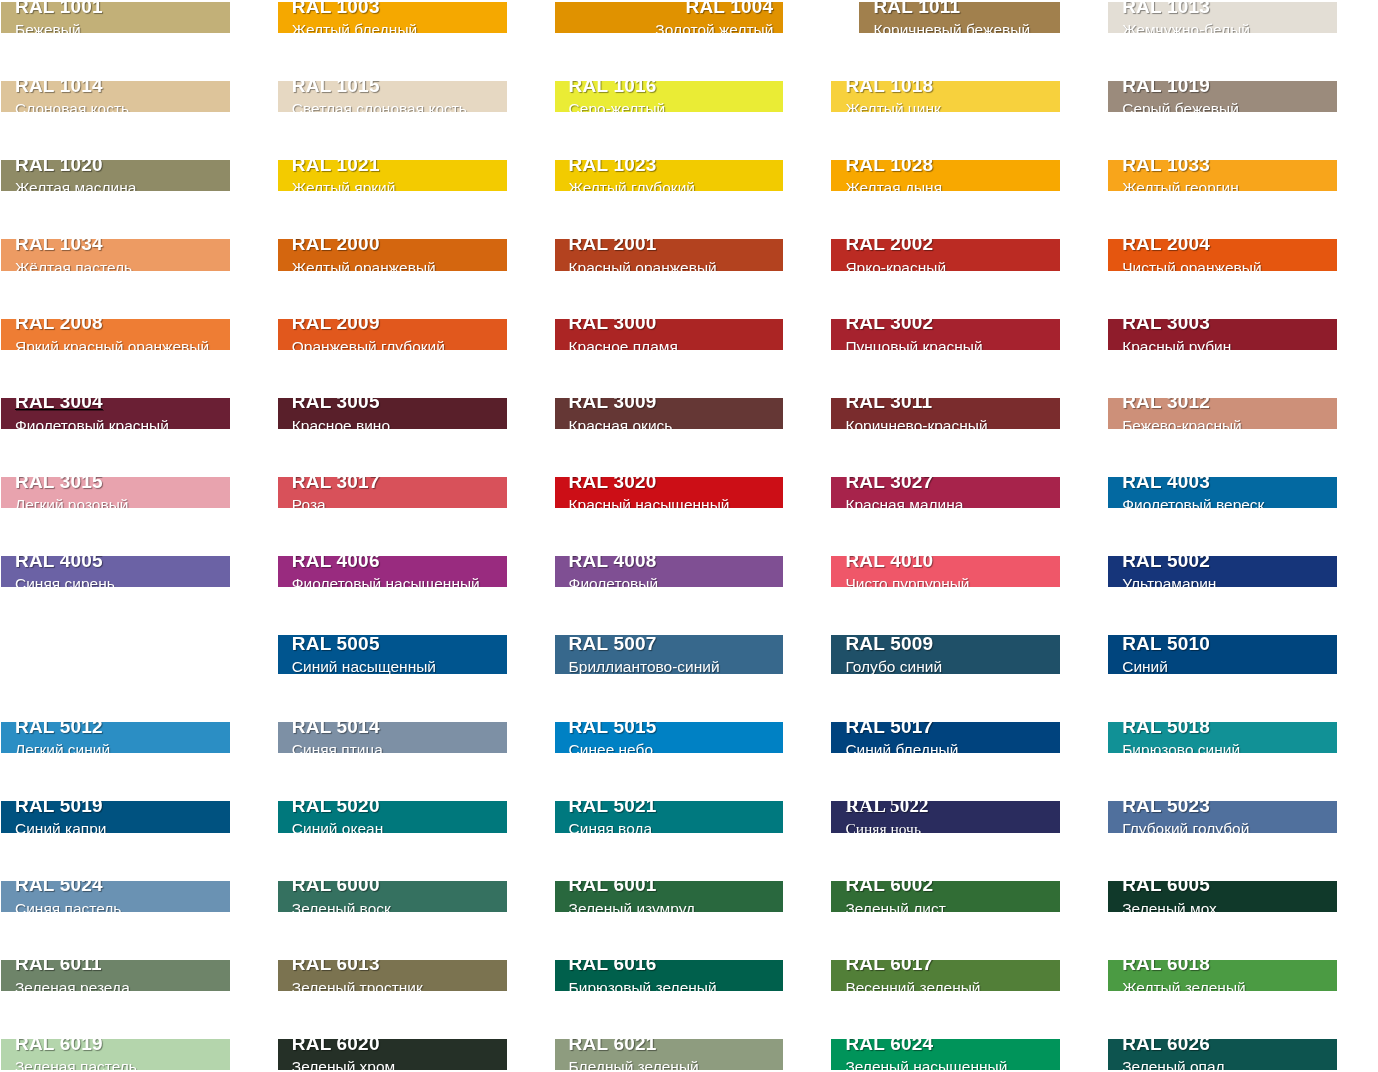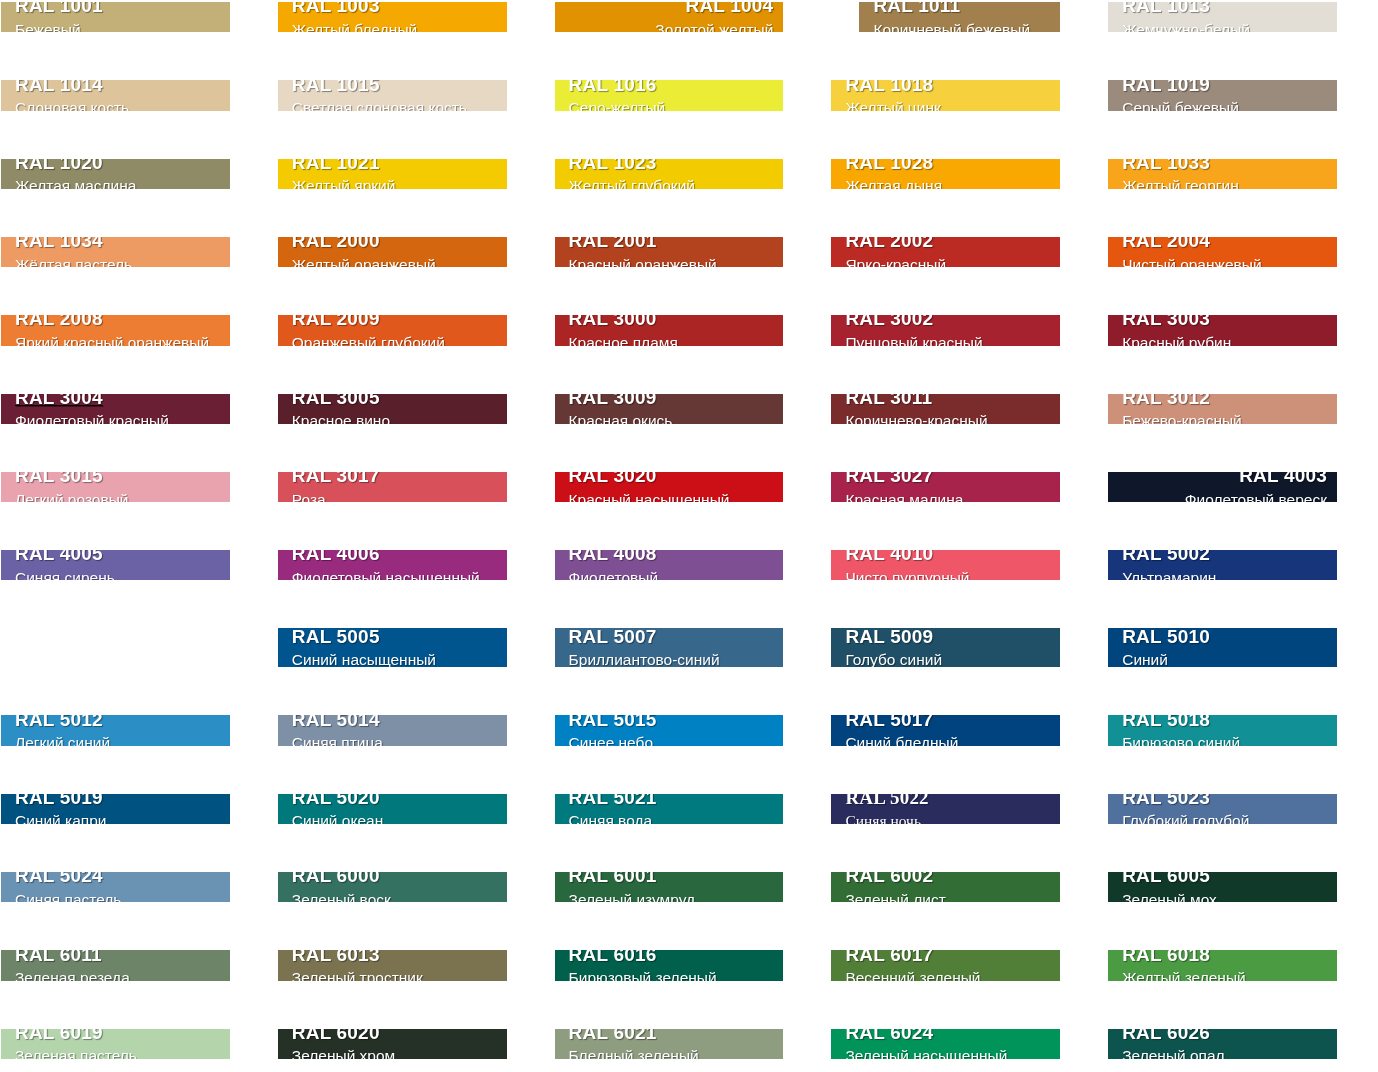--- a/index.html
+++ b/index.html
@@ -11,21 +11,21 @@
     overflow: hidden;
   }
   #ral-grid {
     display: grid;
     grid-template-columns: repeat(5, 1fr);
     grid-template-rows: repeat(14, 1fr);
     column-gap: 8px;
     row-gap: 6px;
     width: 1338px;
     height: 1072px;
-    padding: 2px 1px 13px 1px;
+    padding: 2px 1px 2px 1px;
     gap: 48px;
   }
   .swatch {
     position: relative;
     display: flex;
     flex-direction: column;
     justify-content: center;
     padding: 0 10px 0 14px;
     overflow: hidden;
   }
@@ -182,21 +182,21 @@
       <div class="swatch-name">Роза</div>
     </div>
     <div class="swatch light-text" style="background-color: rgb(204, 14, 22);">
       <div class="swatch-code">RAL 3020</div>
       <div class="swatch-name">Красный насыщенный</div>
     </div>
     <div class="swatch light-text" style="background-color: rgb(167, 35, 75);">
       <div class="swatch-code">RAL 3027</div>
       <div class="swatch-name">Красная малина</div>
     </div>
-    <div class="swatch light-text" style="background-color: #0f172a; text-align: right;">
+    <div class="swatch light-text" style="background-color: #0369a1;">
       <div class="swatch-code">RAL 4003</div>
       <div class="swatch-name">Фиолетовый вереск</div>
     </div>
     <div class="swatch light-text" style="background-color: rgb(107, 98, 165);">
       <div class="swatch-code">RAL 4005</div>
       <div class="swatch-name">Синяя сирень</div>
     </div>
     <div class="swatch light-text" style="background-color: rgb(153, 43, 127);">
       <div class="swatch-code">RAL 4006</div>
       <div class="swatch-name">Фиолетовый насыщенный</div>

